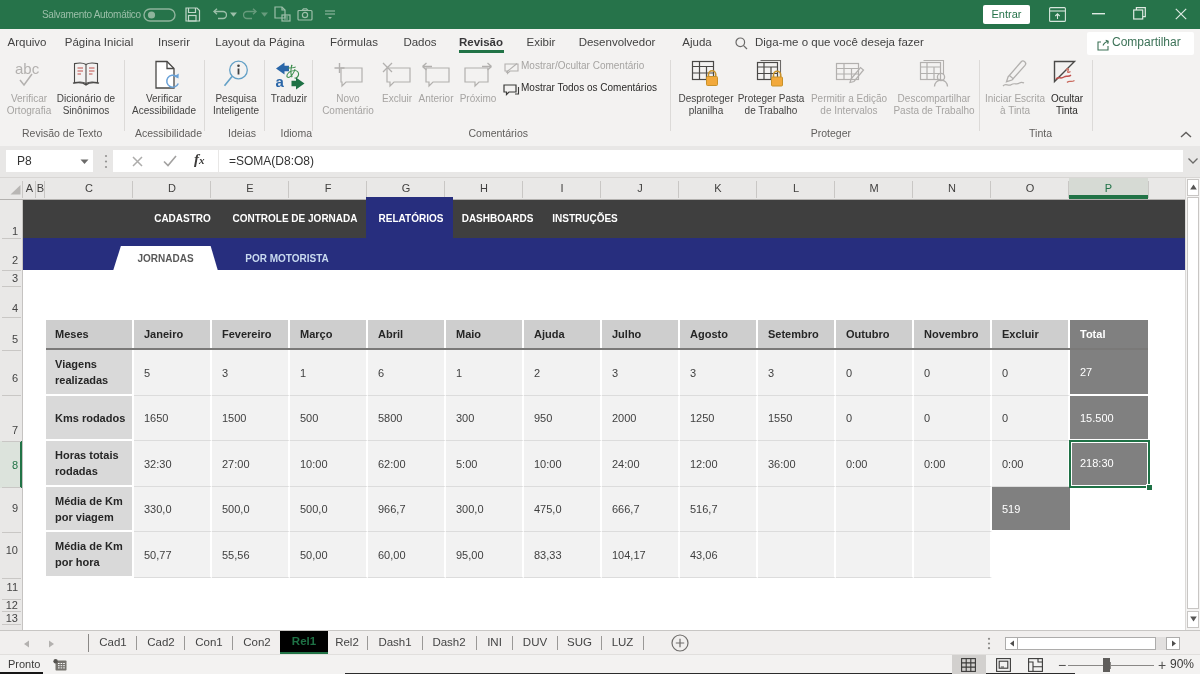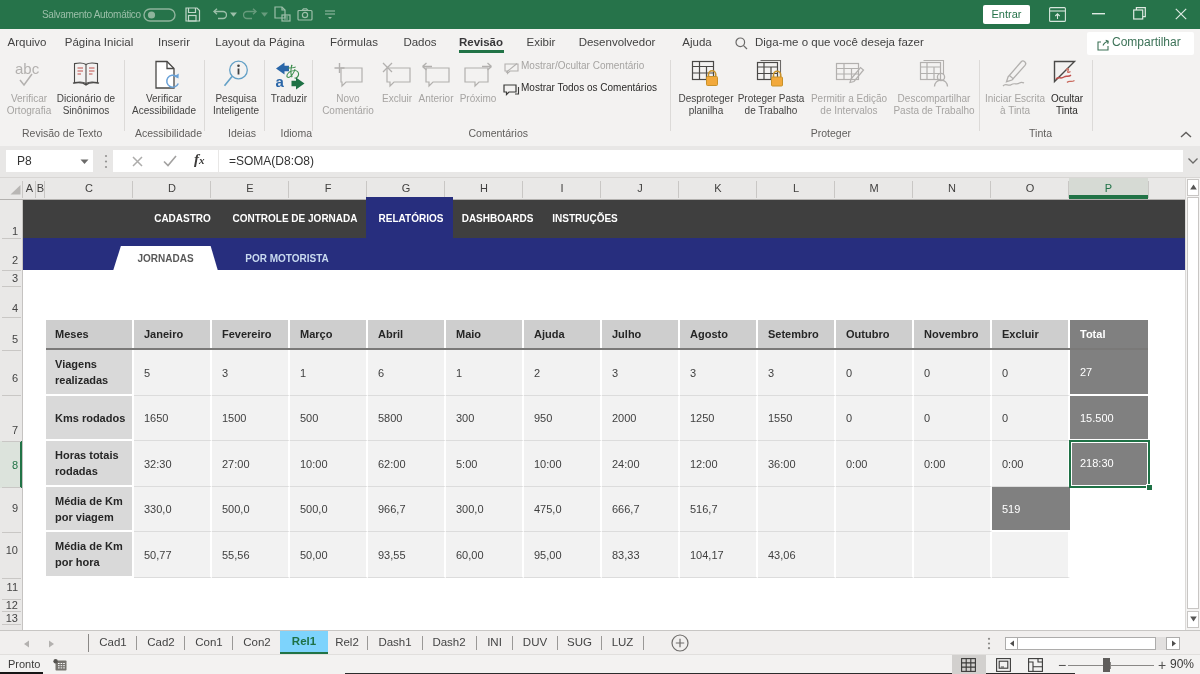--- a/index.html
+++ b/index.html
@@ -464,21 +464,20 @@
       <div class="tc d"></div>
       <div class="tc d"></div>
       <div class="tc d"></div>
   <div class="tc t">519</div>
 </div>
 <div class="trow" style="top:532px;height:46px">
   <div class="tc l">Média de Km<br>por hora</div>
   <div class="tc d">50,77</div>
       <div class="tc d">55,56</div>
       <div class="tc d">50,00</div>
-      <div class="tc d">93,55</div>
       <div class="tc d">60,00</div>
       <div class="tc d">95,00</div>
       <div class="tc d">83,33</div>
       <div class="tc d">104,17</div>
       <div class="tc d">43,06</div>
       <div class="tc d"></div>
       <div class="tc d"></div>
       <div class="tc d"></div>
 </div>
 <div class="abs" style="left:1068.5px;top:439.5px;width:81px;height:48px;border:2px solid #1e7145;box-shadow:inset 0 0 0 1px #fff;box-sizing:border-box"></div>
@@ -502,21 +501,21 @@
         <path d="M1 0.5 L6 4 L1 7.5 Z" fill="#b3b1af"></path>
       </svg>
   <div class="stsep" style="left:88px;top:3px;height:18px;background:#8a8886"></div>
   <div class="stab" style="left:90px;width:46px">Cad1</div>
   <div class="stsep" style="left:136px"></div>
   <div class="stab" style="left:138px;width:46px">Cad2</div>
   <div class="stsep" style="left:184px"></div>
   <div class="stab" style="left:186px;width:46px">Con1</div>
   <div class="stsep" style="left:232px"></div>
   <div class="stab" style="left:234px;width:46px">Con2</div>
-  <div class="abs" style="left:280px;top:0;width:48px;height:21px;background:#7dd3fc;border-bottom:3px solid #217346;color:#1e7145;font-weight:bold;font-size:11.5px;text-align:center;line-height:21px">Rel1</div>
+  <div class="abs" style="left:280px;top:0;width:48px;height:21px;background:#000000;border-bottom:3px solid #217346;color:#1e7145;font-weight:bold;font-size:11.5px;text-align:center;line-height:21px">Rel1</div>
   <div class="stab" style="left:328px;width:38px">Rel2</div>
   <div class="stsep" style="left:367px"></div>
   <div class="stab" style="left:369px;width:52px">Dash1</div>
   <div class="stsep" style="left:422px"></div>
   <div class="stab" style="left:424px;width:50px">Dash2</div>
   <div class="stsep" style="left:476px"></div>
   <div class="stab" style="left:478px;width:33px">INI</div>
   <div class="stsep" style="left:512px"></div>
   <div class="stab" style="left:514px;width:42px">DUV</div>
   <div class="stsep" style="left:557px"></div>

